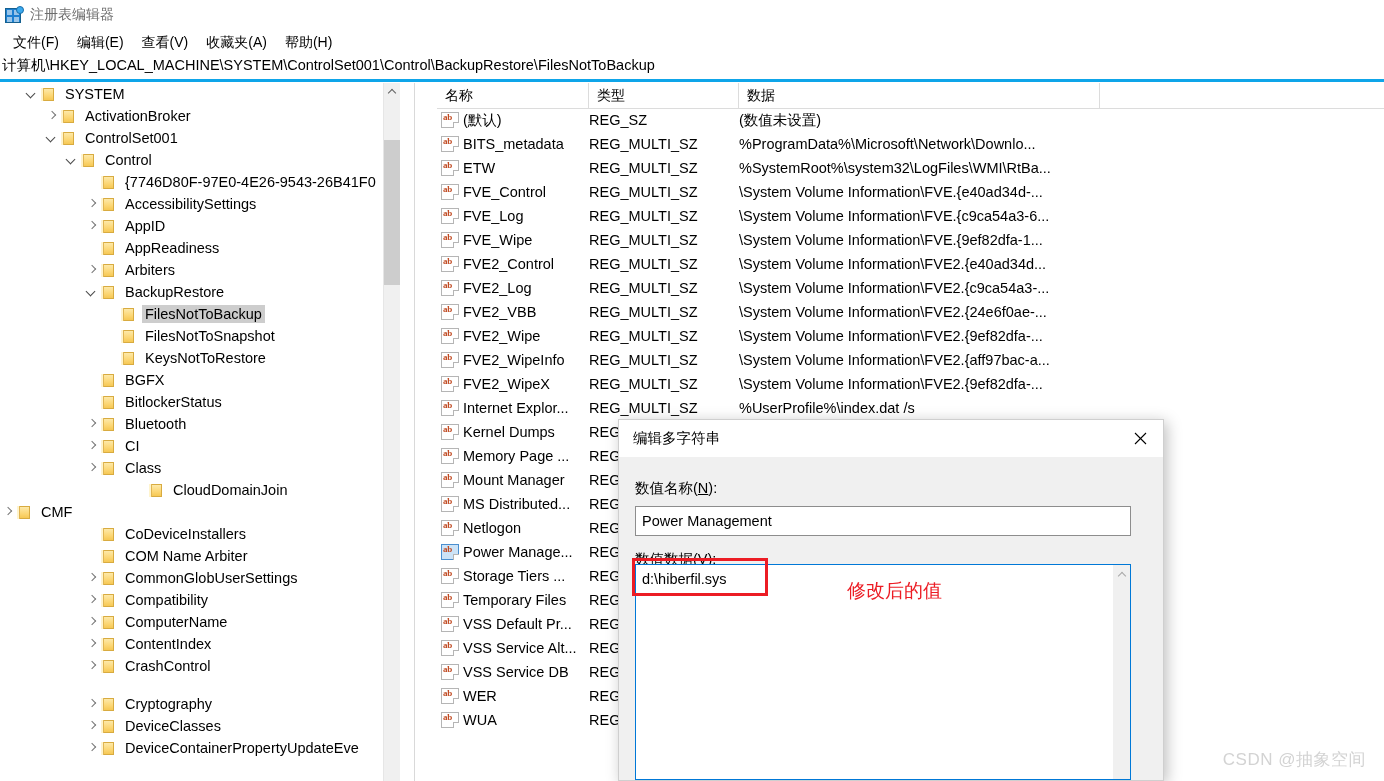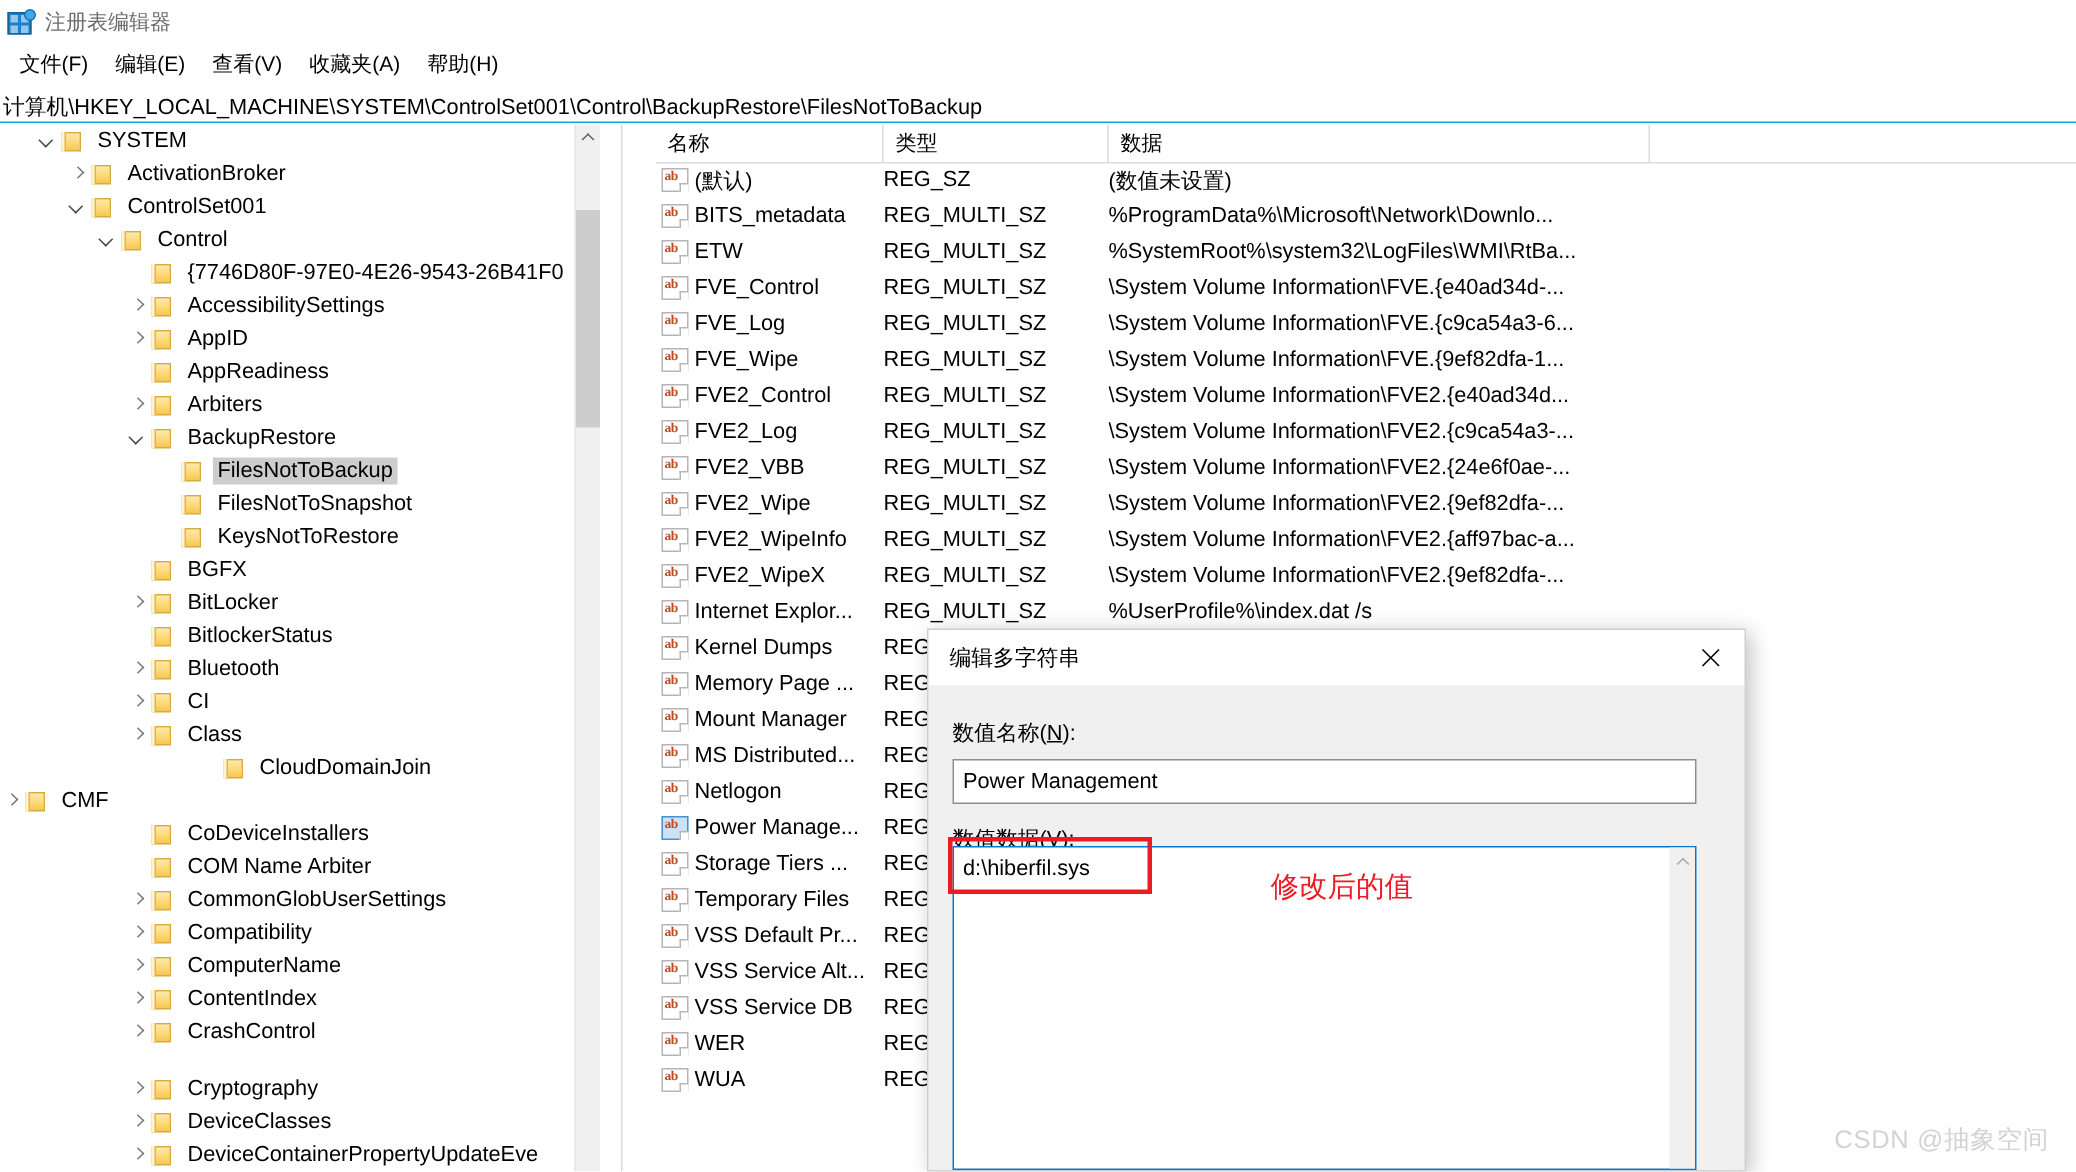--- a/index.html
+++ b/index.html
@@ -86,24 +86,24 @@
     cursor: default;
   }
 
   
   .addressbar {
     position: absolute;
     left: 0; top: 56px;
     width: 1384px; height: 26px;
     background: #ffffff;
     display: flex;
-    align-items: flex-end;
+    align-items: flex-start;
     padding-left: 2px;
     box-sizing: border-box;
-    border-bottom: 1px solid #0ea5e9;
+    border-bottom: 3px solid #0ea5e9;
   }
   .addressbar-text {
     font-size: 14.5px;
     color: #000000;
     white-space: nowrap;
   }
 
   
   .main {
     position: absolute;
@@ -568,25 +568,20 @@
         </div>
         <div class="tree-row" style="padding-left: 104px;">
           <span class="twisty "></span>
           <span class="folder"></span>
           <span class="tlabel">KeysNotToRestore</span>
         </div>
         <div class="tree-row" style="padding-left: 84px;">
           <span class="twisty "></span>
           <span class="folder"></span>
           <span class="tlabel">BGFX</span>
-        </div>
-        <div class="tree-row" style="padding-left: 84px;">
-          <span class="twisty collapsed"></span>
-          <span class="folder"></span>
-          <span class="tlabel">BitLocker</span>
         </div>
         <div class="tree-row" style="padding-left: 84px;">
           <span class="twisty "></span>
           <span class="folder"></span>
           <span class="tlabel">BitlockerStatus</span>
         </div>
         <div class="tree-row" style="padding-left: 84px;">
           <span class="twisty collapsed"></span>
           <span class="folder"></span>
           <span class="tlabel">Bluetooth</span>

